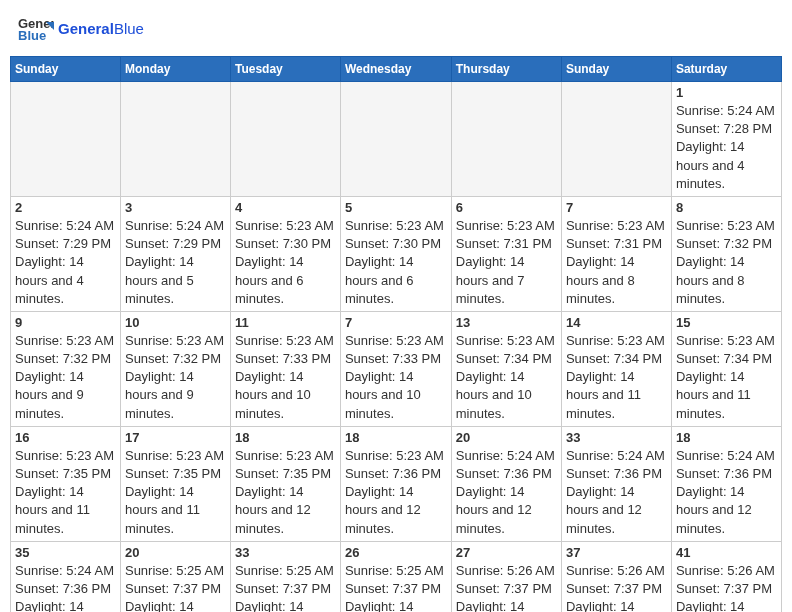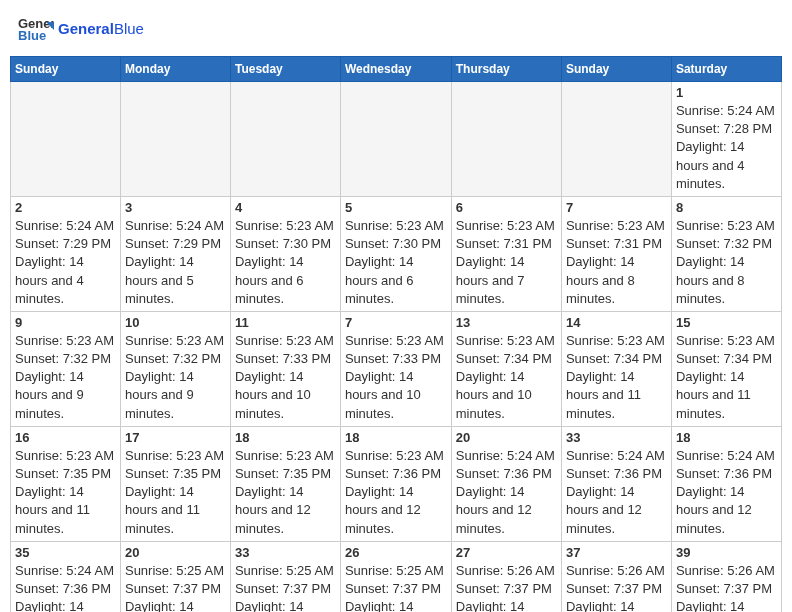--- a/index.html
+++ b/index.html
@@ -245,21 +245,21 @@
         </td>
         <td>
           <span class="day-number">27</span>
           <div class="day-info">Sunrise: 5:26 AM<br>Sunset: 7:37 PM<br>Daylight: 14 hours and 11 minutes.</div>
         </td>
         <td>
           <span class="day-number">37</span>
           <div class="day-info">Sunrise: 5:26 AM<br>Sunset: 7:37 PM<br>Daylight: 14 hours and 11 minutes.</div>
         </td>
         <td>
-          <span class="day-number">39</span>
+          <span class="day-number">41</span>
           <div class="day-info">Sunrise: 5:26 AM<br>Sunset: 7:37 PM<br>Daylight: 14 hours and 10 minutes.</div>
         </td>
       </tr>
       <tr class="last-row">
         <td>
           <span class="day-number">30</span>
           <div class="day-info">Sunrise: 5:27 AM<br>Sunset: 7:37 PM<br>Daylight: 14 hours and 10 minutes.</div>
         </td>
         <td class="empty"></td>
         <td class="empty"></td>

